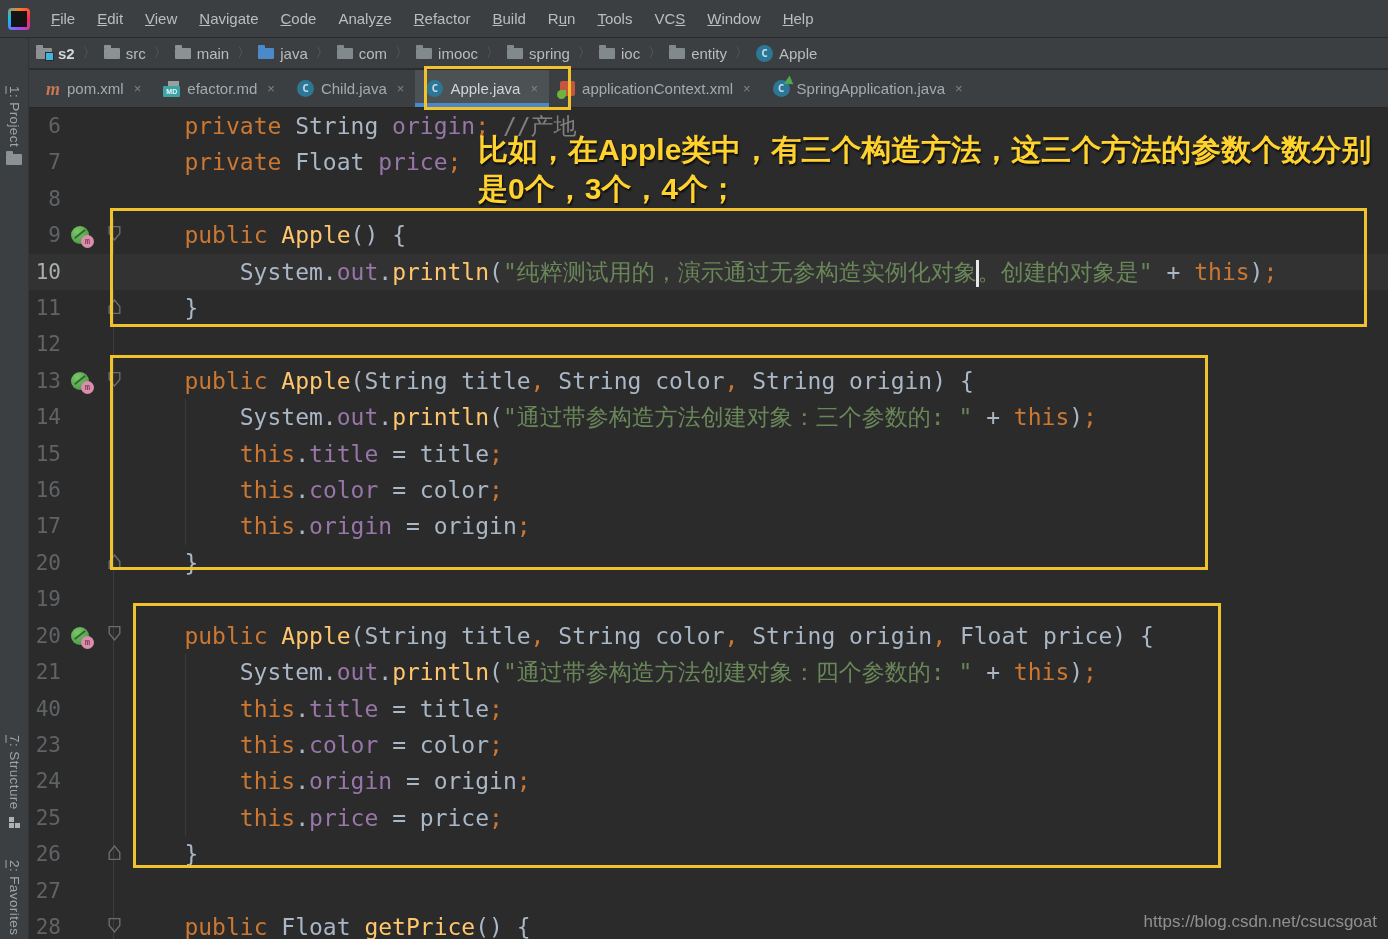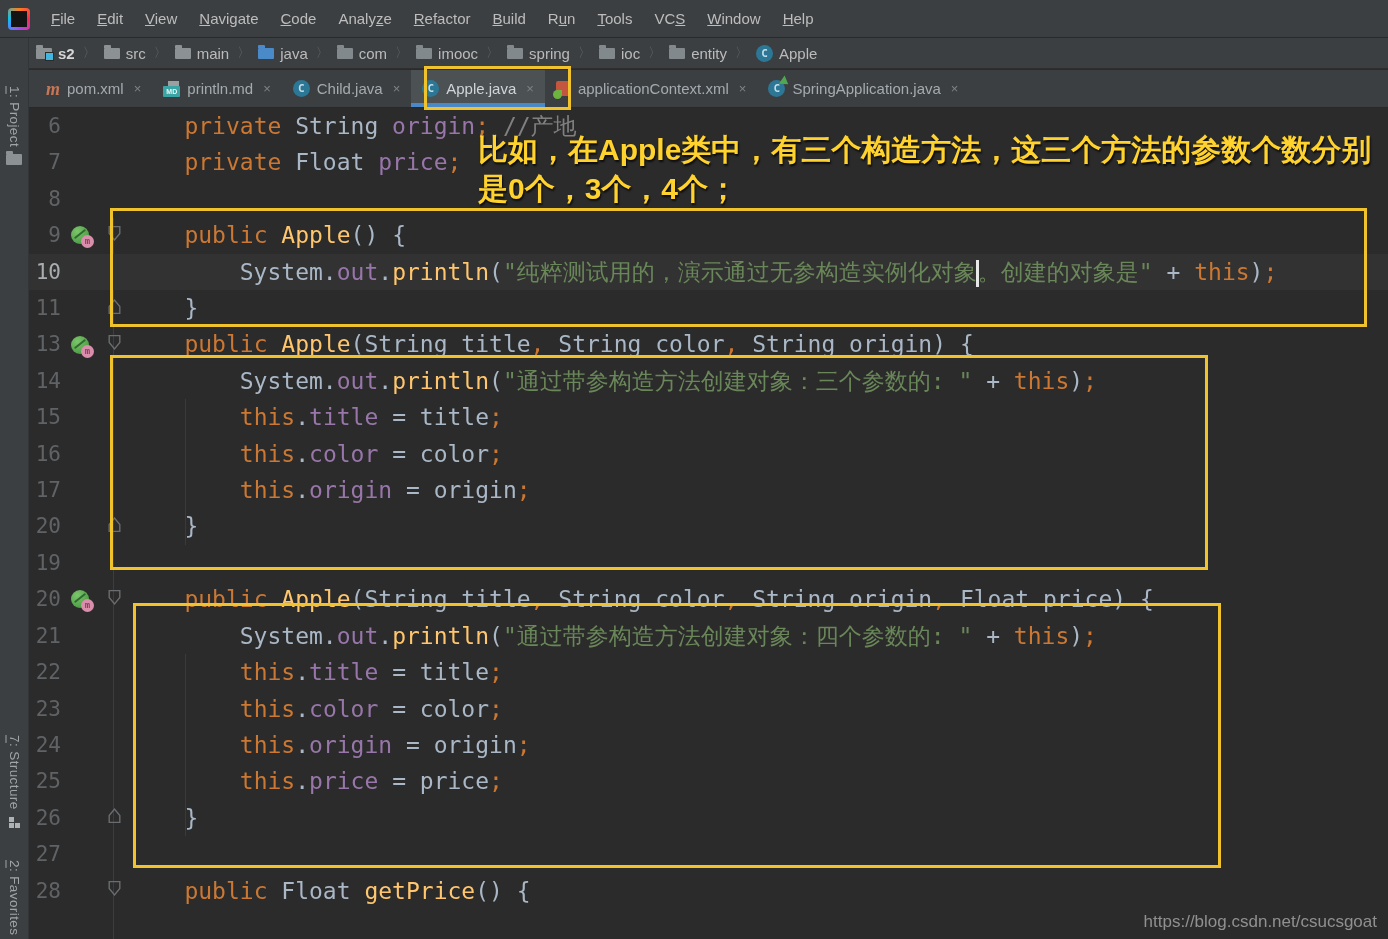--- a/index.html
+++ b/index.html
@@ -162,21 +162,21 @@
   </div>
 
 <div class="tabbar">
     <div class="tab">
       <span class="mvn">m</span>
       <span>pom.xml</span>
       <span class="close">×</span>
     </div>
     <div class="tab">
       <span class="mdicon">MD</span>
-      <span>println.md</span>
+      <span>efactor.md</span>
       <span class="close">×</span>
     </div>
     <div class="tab">
       <span class="cicon">C</span>
       <span>Child.java</span>
       <span class="close">×</span>
     </div>
     <div class="tab active">
       <span class="cicon">C</span>
       <span>Apple.java</span>
@@ -242,20 +242,26 @@
         <span class="ln">11</span>
         <span class="gslot"></span>
         <span class="fslot">
           <span><svg width="17" height="17" viewBox="0 0 16 16">
               <path d="M3 14.5 H13 V8 L8 2 L3 8 Z" fill="none" stroke="#6A6D6F" stroke-width="1.3"></path>
             </svg></span>
         </span>
         <pre class="code"><span class="tk-d">    }</span></pre>
       </div>
       <div class="row">
+        <span class="ln">12</span>
+        <span class="gslot"></span>
+        <span class="fslot"></span>
+        <pre class="code"></pre>
+      </div>
+      <div class="row">
         <span class="ln">13</span>
         <span class="gslot">
           <span class="bean"></span>
         </span>
         <span class="fslot">
           <span><svg width="17" height="17" viewBox="0 0 16 16">
               <path d="M3 1.5 H13 V8 L8 14 L3 8 Z" fill="none" stroke="#6A6D6F" stroke-width="1.3"></path>
             </svg></span>
         </span>
         <pre class="code"><span class="tk-d">    </span><span class="tk-k">public</span><span class="tk-d"> </span><span class="tk-m">Apple</span><span class="tk-d">(String title</span><span class="tk-k">,</span><span class="tk-d"> String color</span><span class="tk-k">,</span><span class="tk-d"> String origin</span><span class="tk-d">) {</span></pre>
@@ -312,21 +318,21 @@
         </span>
         <pre class="code"><span class="tk-d">    </span><span class="tk-k">public</span><span class="tk-d"> </span><span class="tk-m">Apple</span><span class="tk-d">(String title</span><span class="tk-k">,</span><span class="tk-d"> String color</span><span class="tk-k">,</span><span class="tk-d"> String origin</span><span class="tk-k">,</span><span class="tk-d"> Float price</span><span class="tk-d">) {</span></pre>
       </div>
       <div class="row">
         <span class="ln">21</span>
         <span class="gslot"></span>
         <span class="fslot"></span>
         <pre class="code"><span class="tk-d">        System.</span><span class="tk-so">out</span><span class="tk-d">.</span><span class="tk-m">println</span><span class="tk-d">(</span><span class="tk-s">"通过带参构造方法创建对象：四个参数的: "</span><span class="tk-d"> + </span><span class="tk-k">this</span><span class="tk-d">)</span><span class="tk-k">;</span></pre>
       </div>
       <div class="row">
-        <span class="ln">22</span>
+        <span class="ln">40</span>
         <span class="gslot"></span>
         <span class="fslot"></span>
         <pre class="code"><span class="tk-d">        </span><span class="tk-k">this</span><span class="tk-d">.</span><span class="tk-f">title</span><span class="tk-d"> = title</span><span class="tk-k">;</span></pre>
       </div>
       <div class="row">
         <span class="ln">23</span>
         <span class="gslot"></span>
         <span class="fslot"></span>
         <pre class="code"><span class="tk-d">        </span><span class="tk-k">this</span><span class="tk-d">.</span><span class="tk-f">color</span><span class="tk-d"> = color</span><span class="tk-k">;</span></pre>
       </div>

